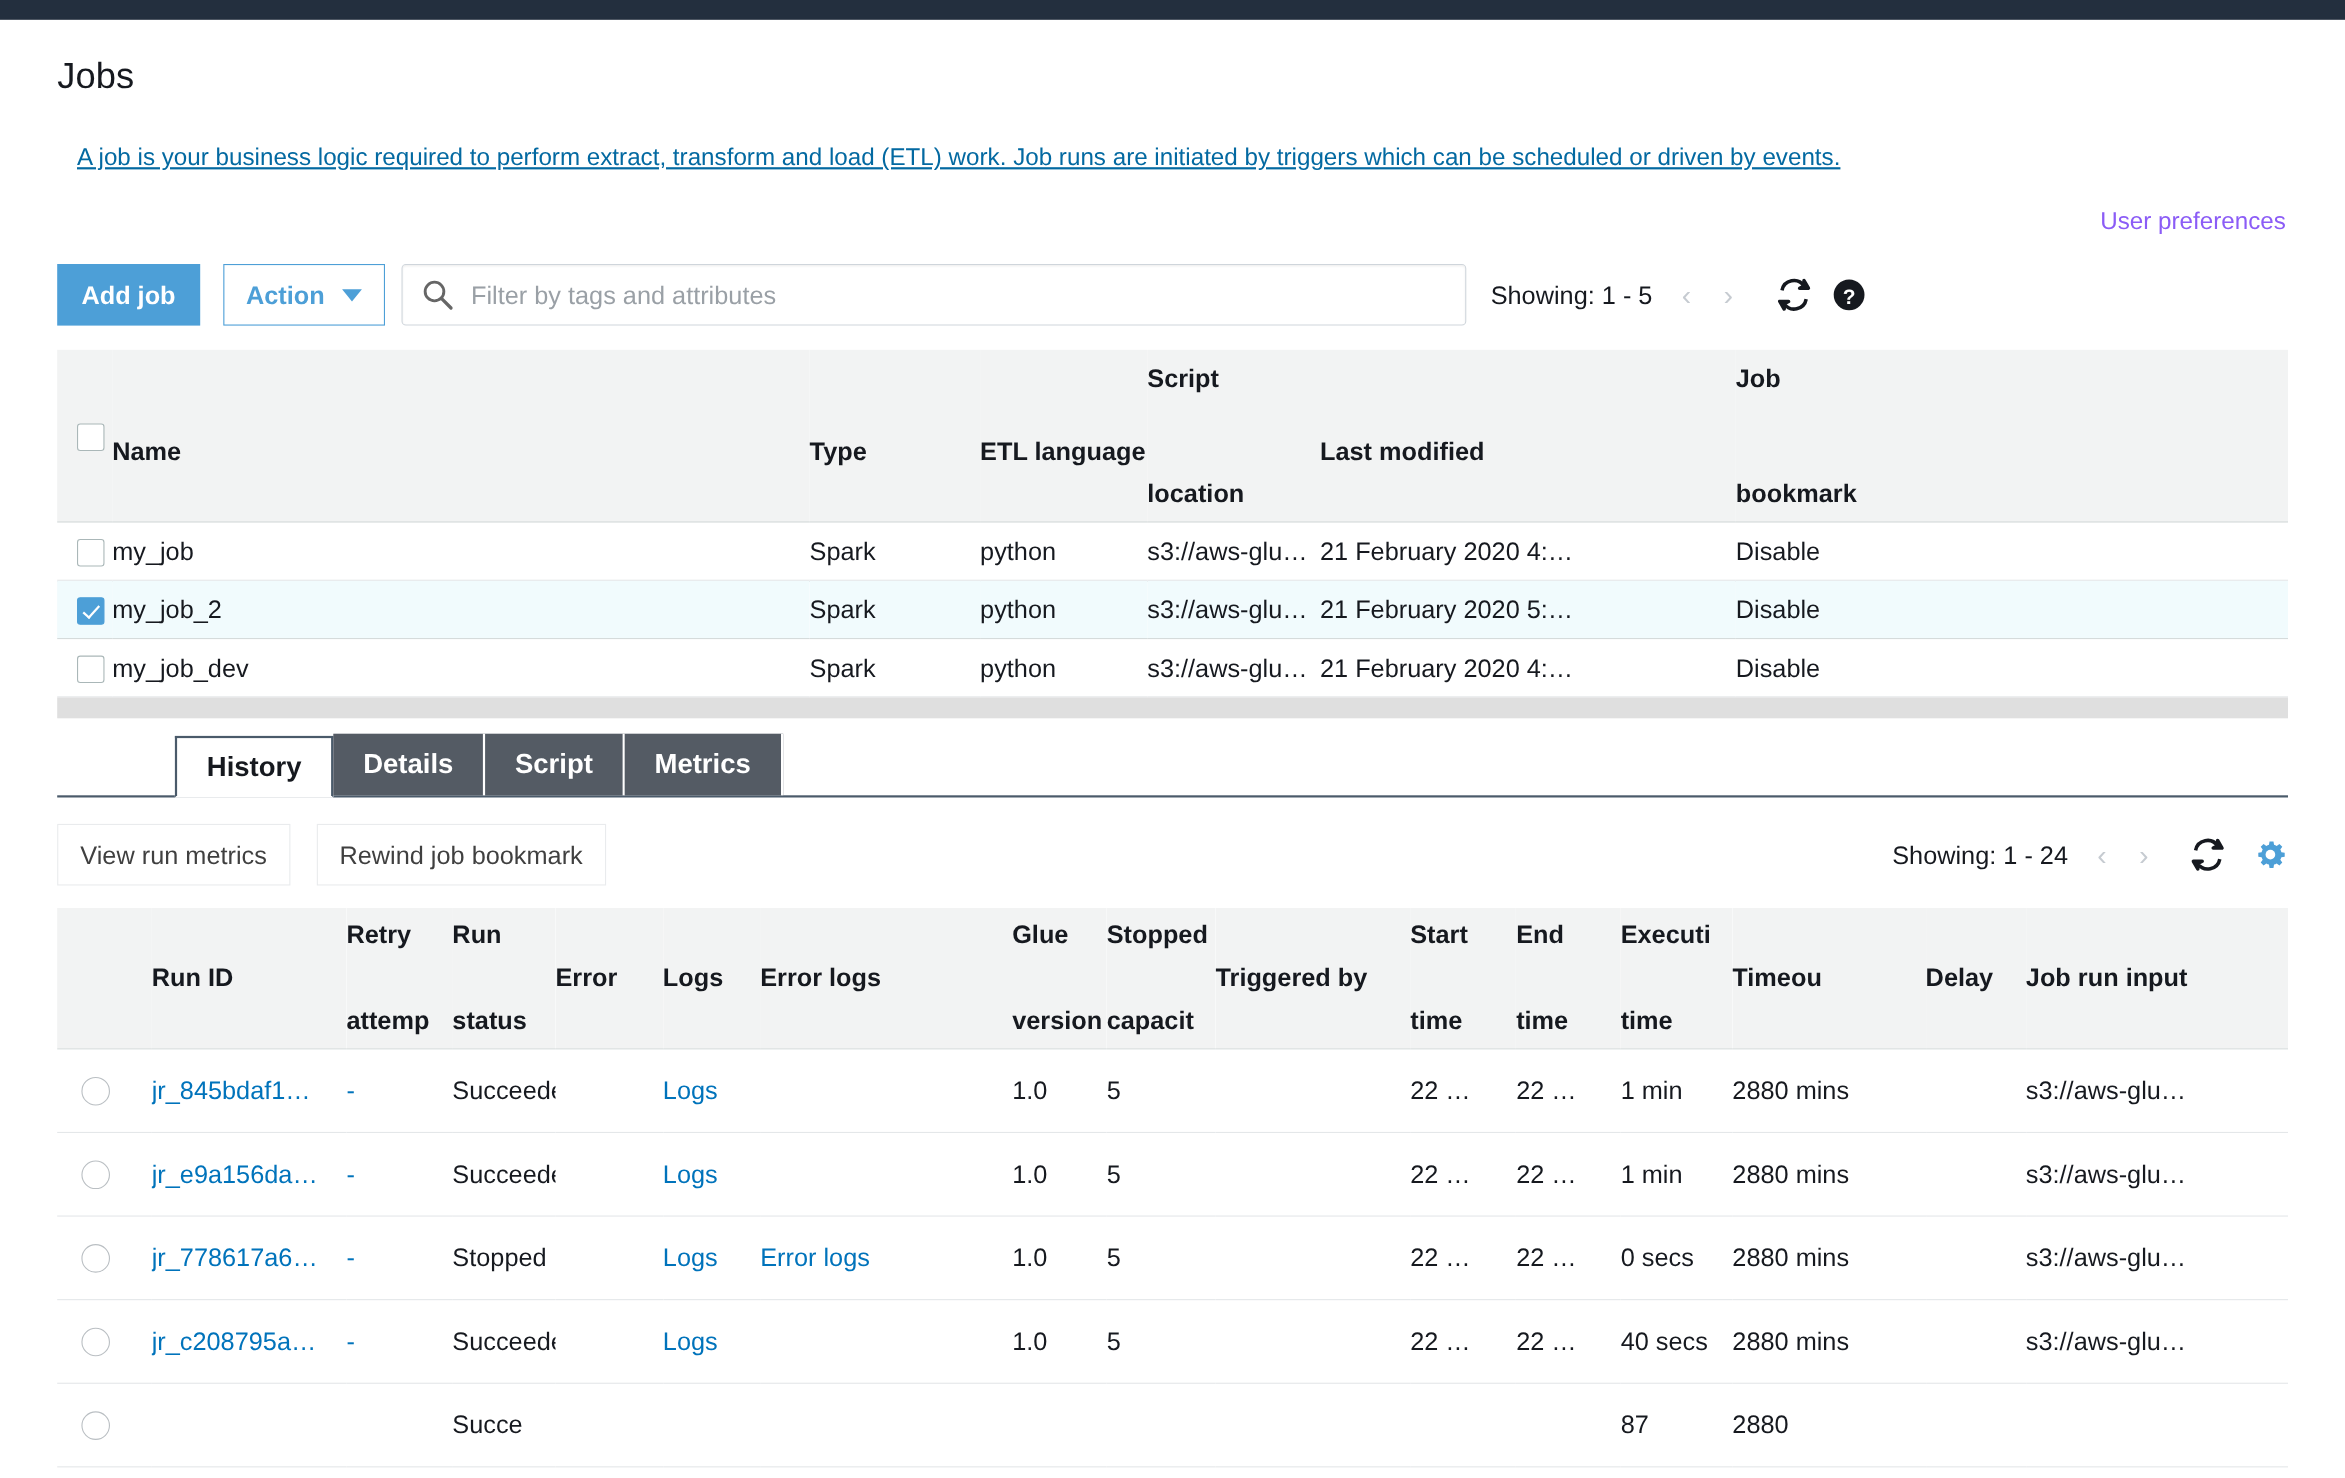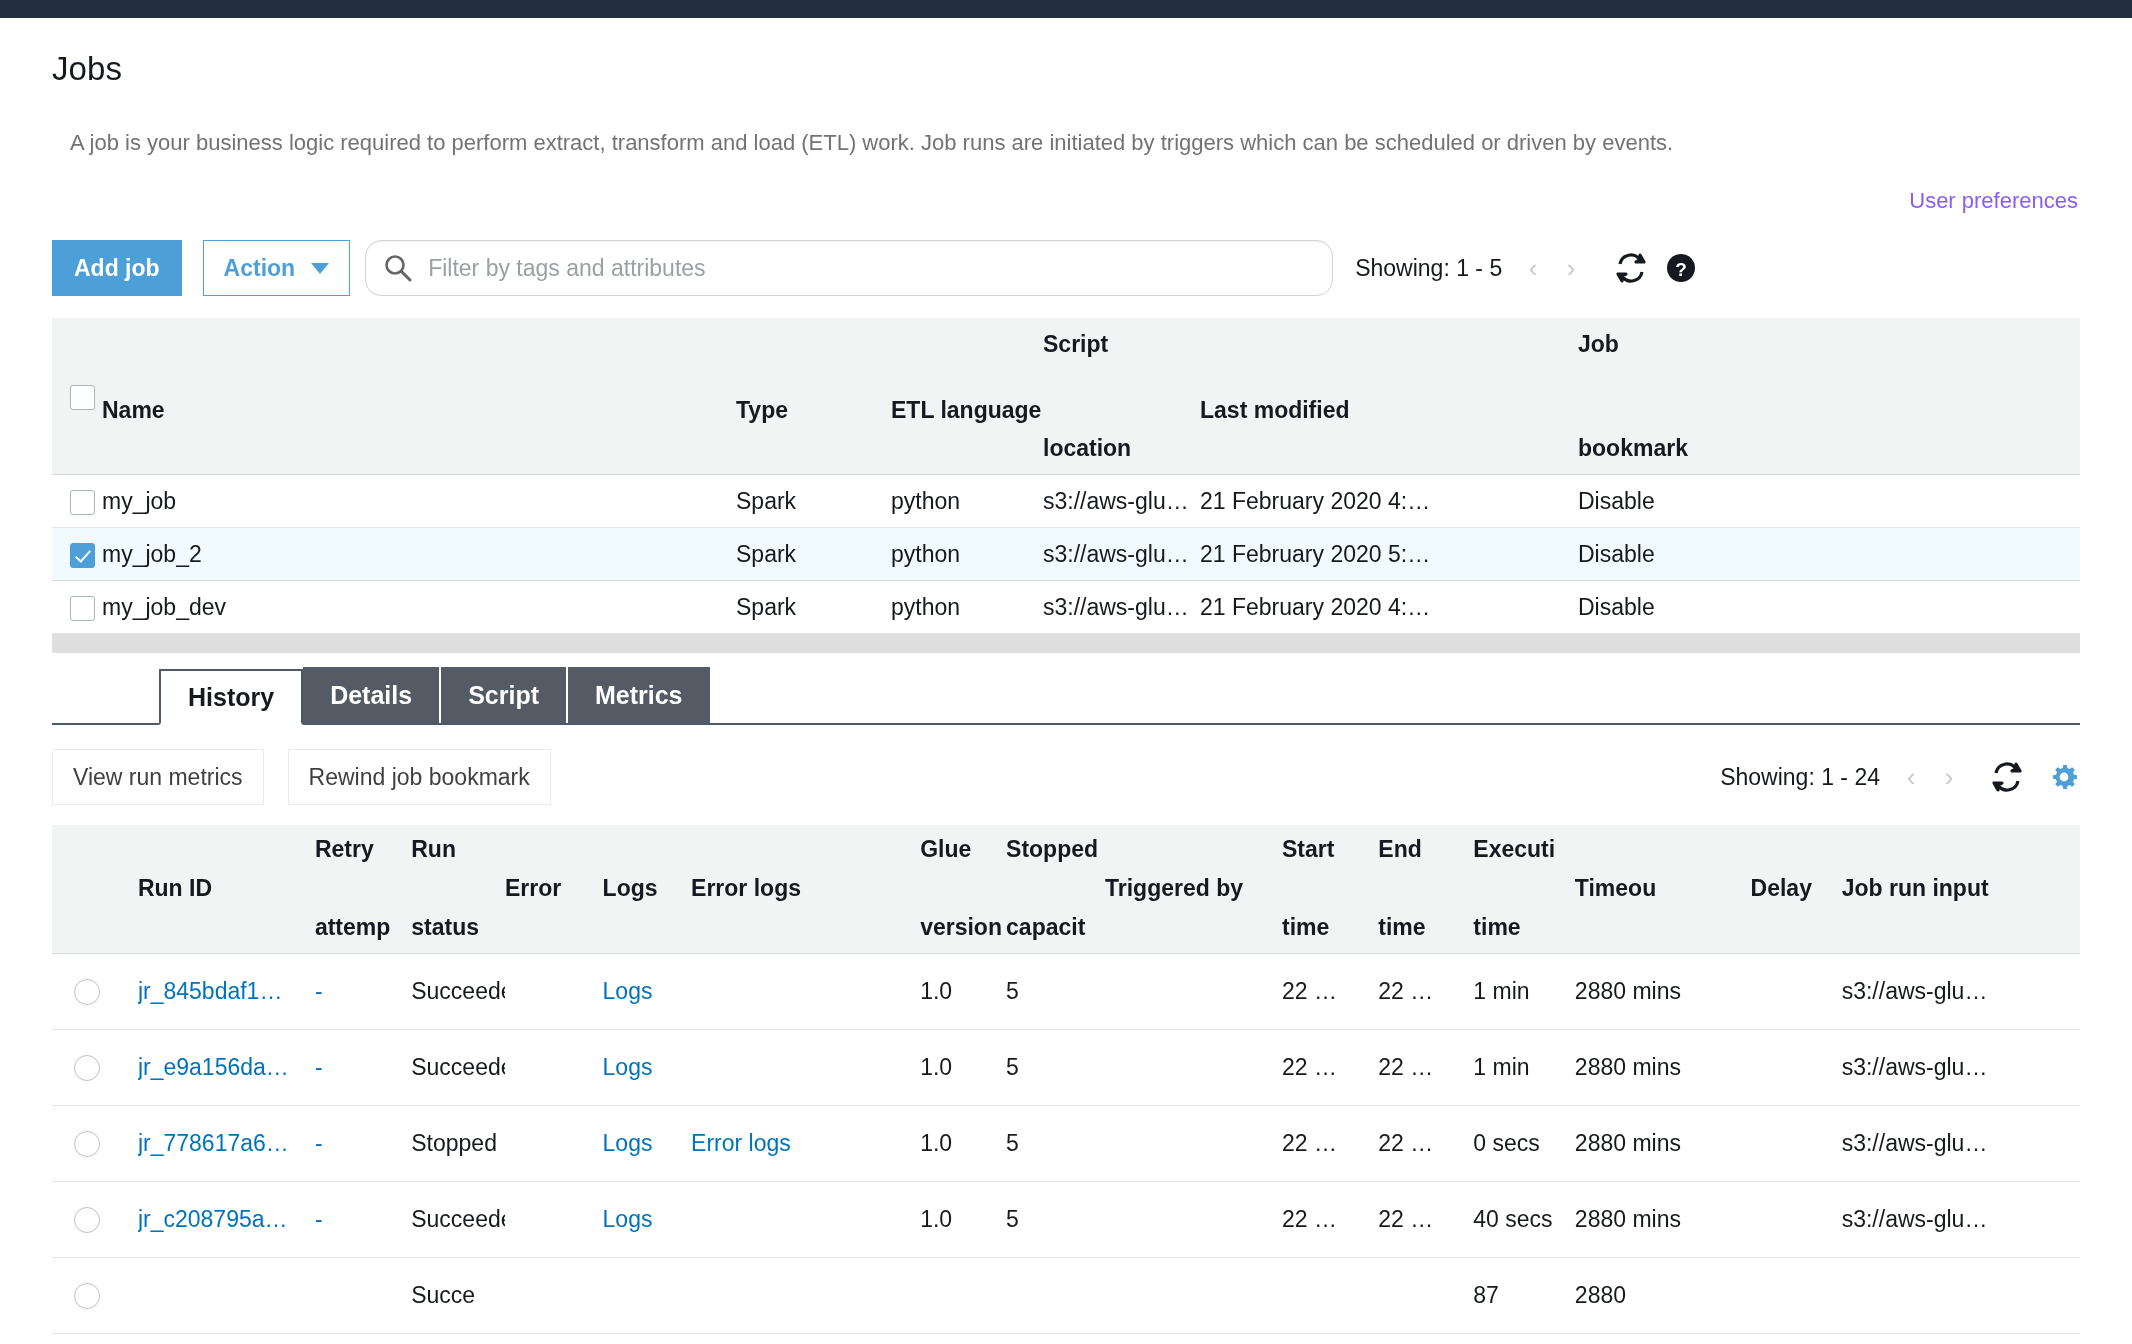--- a/index.html
+++ b/index.html
@@ -27,24 +27,25 @@
     font-size: 33px;
     font-weight: 400;
     color: #16191f;
     margin: 32px 0 0 0;
     letter-spacing: 0.1px;
   }
 
   #page-desc {
     font-size: 22px;
     line-height: 38px;
-    color: #737373;
+    color: #0369a1;
     margin: 36px 0 0 18px;
     max-width: 2010px;
     font-weight: 400;
+    text-decoration: underline;
   }
 
   #prefs-row {
     margin-top: 26px;
     text-align: right;
     padding-right: 2px;
   }
   #prefs-link {
     color: #8b5cf6;
     font-size: 22px;
@@ -94,21 +95,21 @@
   #filter-wrap {
     position: relative;
     margin-left: 15px;
     width: 968px;
     height: 56px;
   }
   #filter-input {
     width: 100%;
     height: 56px;
     border: 1px solid #cfd5db;
-    border-radius: 16px;
+    border-radius: 4px;
     box-shadow: inset 0 1px 2px rgba(0,0,0,0.07);
     padding: 0 14px 0 62px;
     font-size: 23px;
     color: #16191f;
     font-family: inherit;
     background: #fff;
   }
   #filter-input::placeholder { color: #9aa0a6; }
   #search-icon-box {
     position: absolute;

